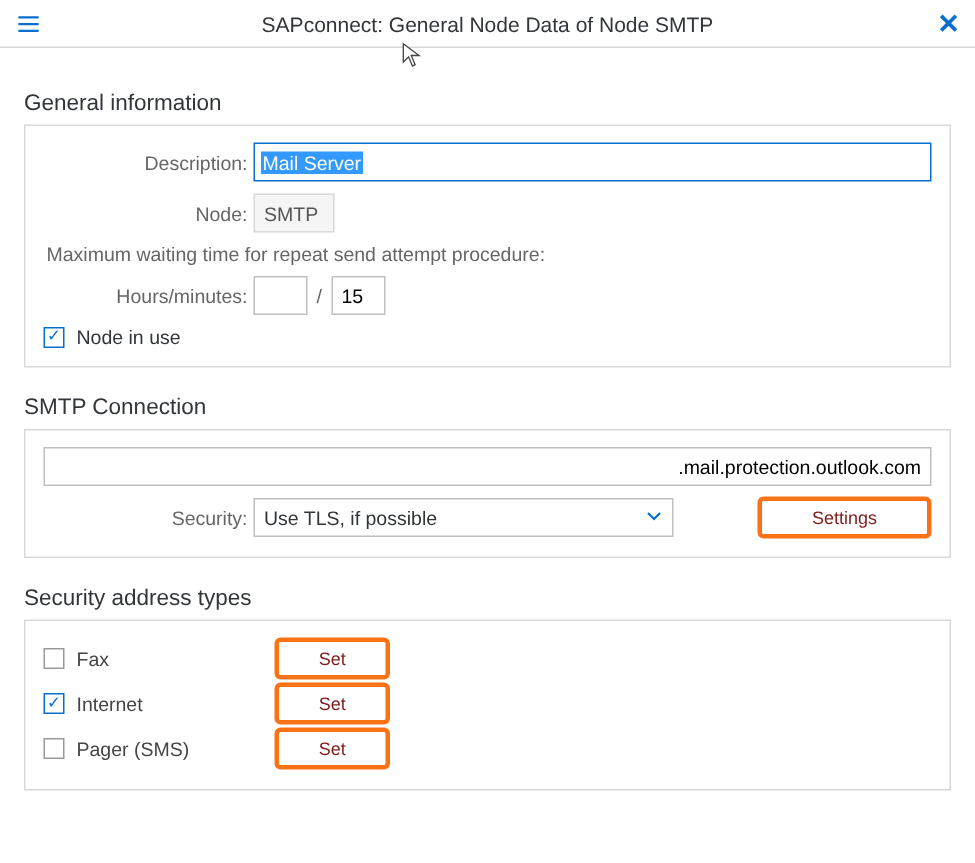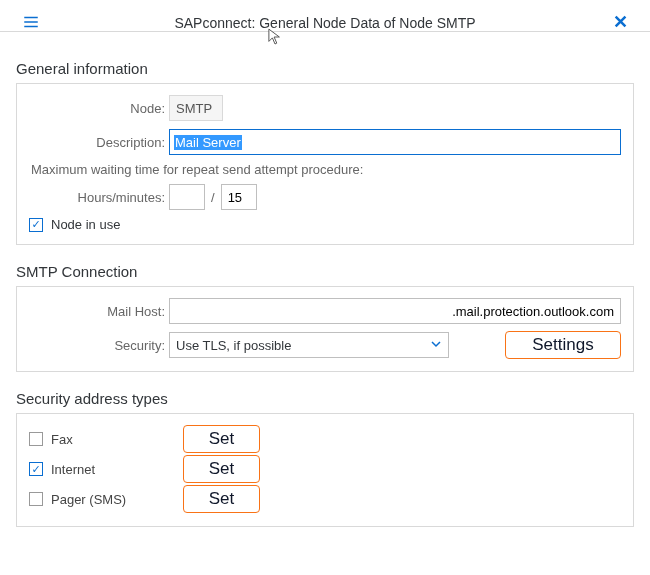--- a/index.html
+++ b/index.html
@@ -8,23 +8,23 @@
     font-family: Arial, "Helvetica Neue", sans-serif;
     font-size: 13px;
     color: #32363a;
     background: #fff;
     width: 650px;
     height: 575px;
     overflow: hidden;
   }
   .header {
     display: flex;
-    align-items: flex-end;
+    align-items: center;
     height: 32px;
-    padding: 0 22px;
+    padding: 0 10px;
     border-bottom: 1px solid #d9d9d9;
     position: relative;
   }
   .menu-icon {
     width: 18px;
     height: 18px;
     cursor: pointer;
     color: #0a6ed1;
   }
   .menu-icon svg { width: 18px; height: 18px; }
@@ -143,24 +143,24 @@
     background: #fff;
     cursor: pointer;
   }
   .select-chevron {
     margin-left: auto;
     color: #0a6ed1;
   }
   .select-chevron svg { width: 12px; height: 12px; }
   .btn {
     height: 28px;
-    border: 1px solid #f97316;
-    background: #fff;
-    color: #0f172a;
-    font-size: 17px;
+    border: 3px solid #f97316;
+    background: #fff;
+    color: #7f1d1d;
+    font-size: 12px;
     font-family: inherit;
     border-radius: 4px;
     cursor: pointer;
     padding: 0 18px;
   }
   .btn.wide {
     width: 116px;
     padding: 0;
     text-align: center;
   }
@@ -200,46 +200,45 @@
         <path d="M1 1 L1 15 L5 11 L8 18 L10 17 L7 10 L13 10 Z" fill="#fff" stroke="#444" stroke-width="1"></path>
       </svg>
   </span>
 </div>
 
 <div class="content">
 
   <div class="section-title first">General information</div>
   <div class="box">
     <div class="row">
-      <span class="label">Node:</span>
-      <input class="input readonly" style="width: 54px;" readonly="" value="SMTP">
-    </div>
-    <div class="row">
       <span class="label">Description:</span>
       <div class="desc-wrap">
         <span class="desc-sel">Mail Server</span>
       </div>
+    </div>
+    <div class="row">
+      <span class="label">Node:</span>
+      <input class="input readonly" style="width: 54px;" readonly="" value="SMTP">
     </div>
     <div class="waittext">Maximum waiting time for repeat send attempt procedure:</div>
     <div class="row">
       <span class="label">Hours/minutes:</span>
       <input class="input" style="width: 36px;" value="">
       <span style="margin:0 6px;color:#666">/</span>
       <input class="input" style="width: 36px;" value="15">
     </div>
     <div class="cb-row">
       <span class="checkbox">✓</span>
       <span>Node in use</span>
     </div>
   </div>
 
   <div class="section-title">SMTP Connection</div>
   <div class="box">
     <div class="row">
-      <span class="label">Mail Host:</span>
       <input class="input" style="flex: 1 1 0%; text-align: right;" value=".mail.protection.outlook.com">
     </div>
     <div class="row">
       <span class="label">Security:</span>
       <div class="select-wrap">
         <span>Use TLS, if possible</span>
         <span class="select-chevron">
           <svg viewBox="0 0 12 12" fill="none" stroke="currentColor" stroke-width="1.5">
               <polyline points="2,4 6,8 10,4"></polyline>
             </svg>

